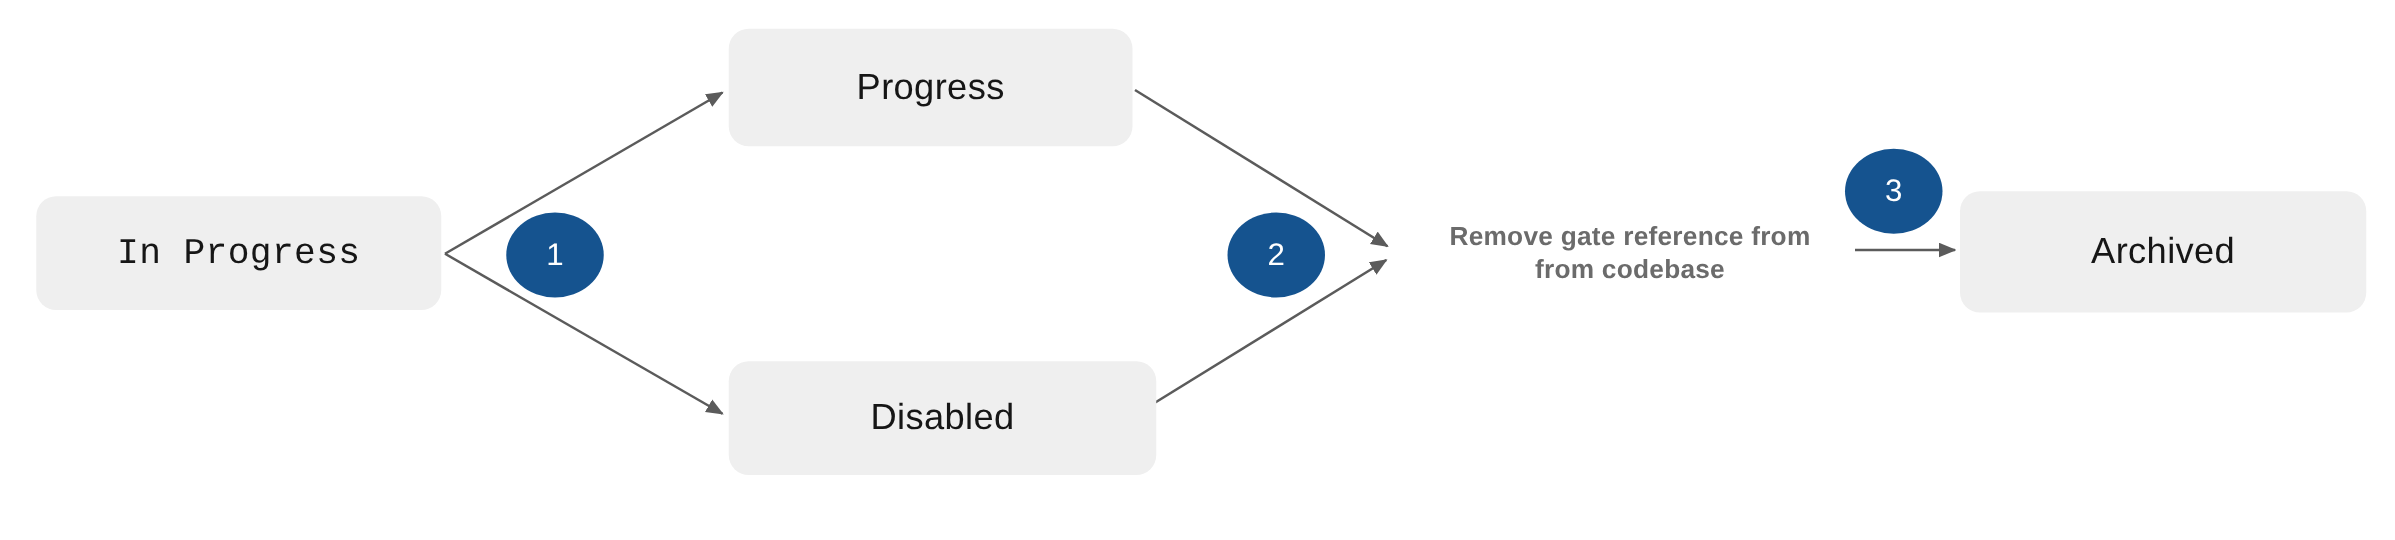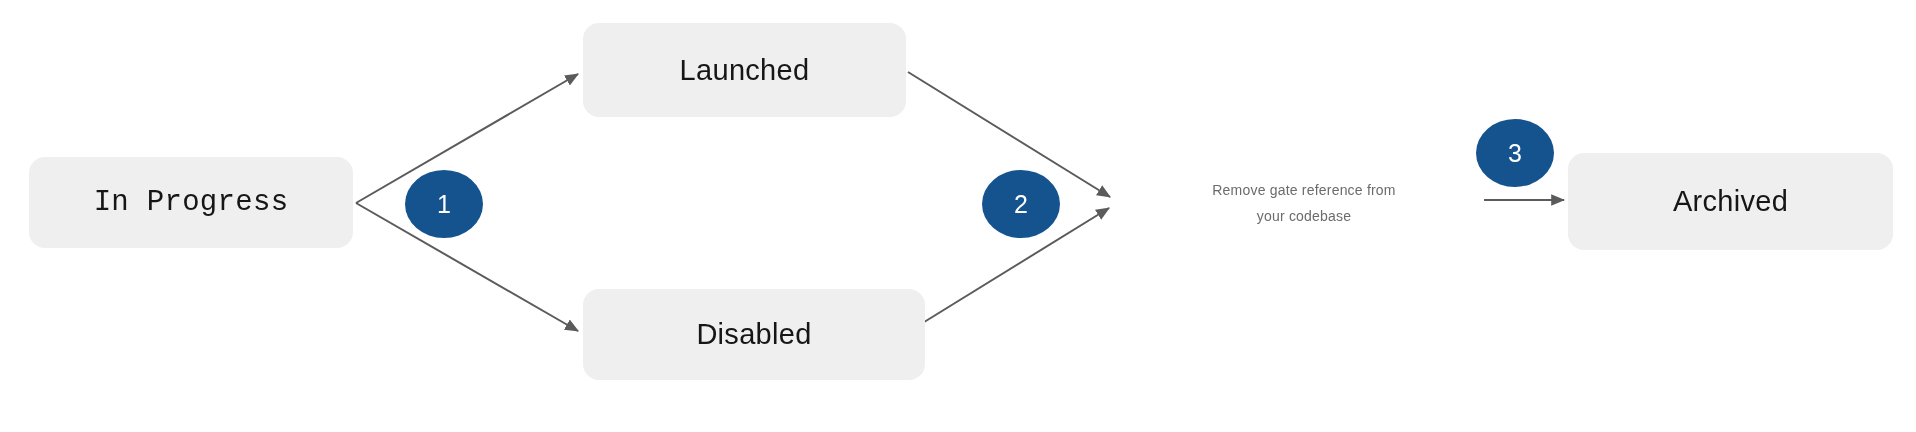--- a/index.html
+++ b/index.html
@@ -57,22 +57,22 @@
   .step-1 { left: 405px;  top: 170px; }
   .step-2 { left: 982px;  top: 170px; }
   .step-3 { left: 1476px; top: 119px; }
   .annotation {
     position: absolute;
     left: 1133px;
     top: 177px;
     width: 342px;
     text-align: center;
     color: #6b6b6b;
-    font-size: 14px;
-    font-weight: 400;
+    font-size: 21px;
+    font-weight: 700;
     line-height: 26px;
     letter-spacing: 0.2px;
     z-index: 2;
   }
 </style>
 </head>
 <body>
 
 <div class="canvas">
 
@@ -89,21 +89,21 @@
       <line x1="908" y1="332" x2="1109" y2="208" marker-end="url(#ah)"></line>
       <line x1="1484" y1="200" x2="1564" y2="200" marker-end="url(#ah)"></line>
     </g>
   </svg>
 
   <div class="node node-in-progress">
     <span>In Progress</span>
   </div>
 
   <div class="node node-launched">
-    <span>Launched</span>
+    <span>Progress</span>
   </div>
 
   <div class="node node-disabled">
     <span>Disabled</span>
   </div>
 
   <div class="node node-archived">
     <span>Archived</span>
   </div>
 
@@ -114,16 +114,16 @@
   <div class="step step-2">
     <span>2</span>
   </div>
 
   <div class="step step-3">
     <span>3</span>
   </div>
 
   <div class="annotation">
     <div>Remove gate reference from</div>
-    <div>your codebase</div>
+    <div>from codebase</div>
   </div>
 
 </div>
 
 </body></html>

